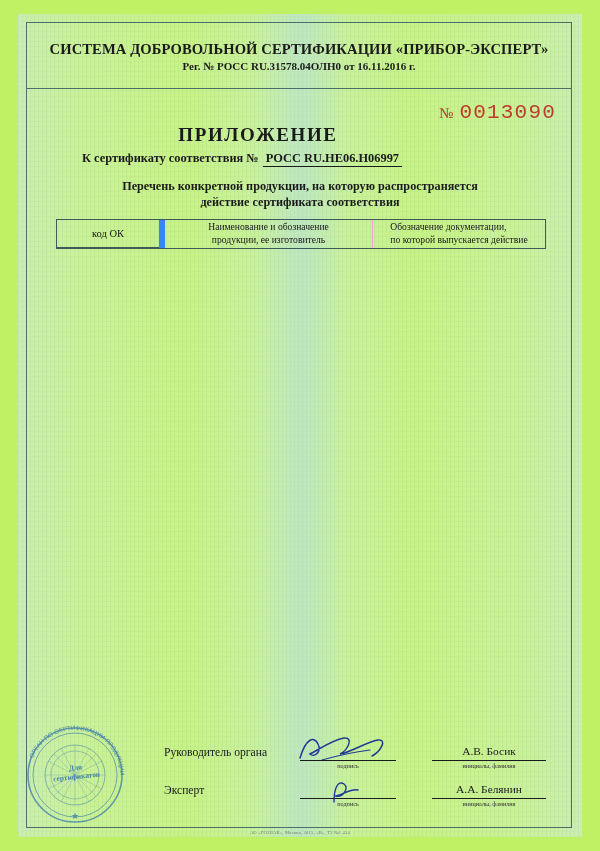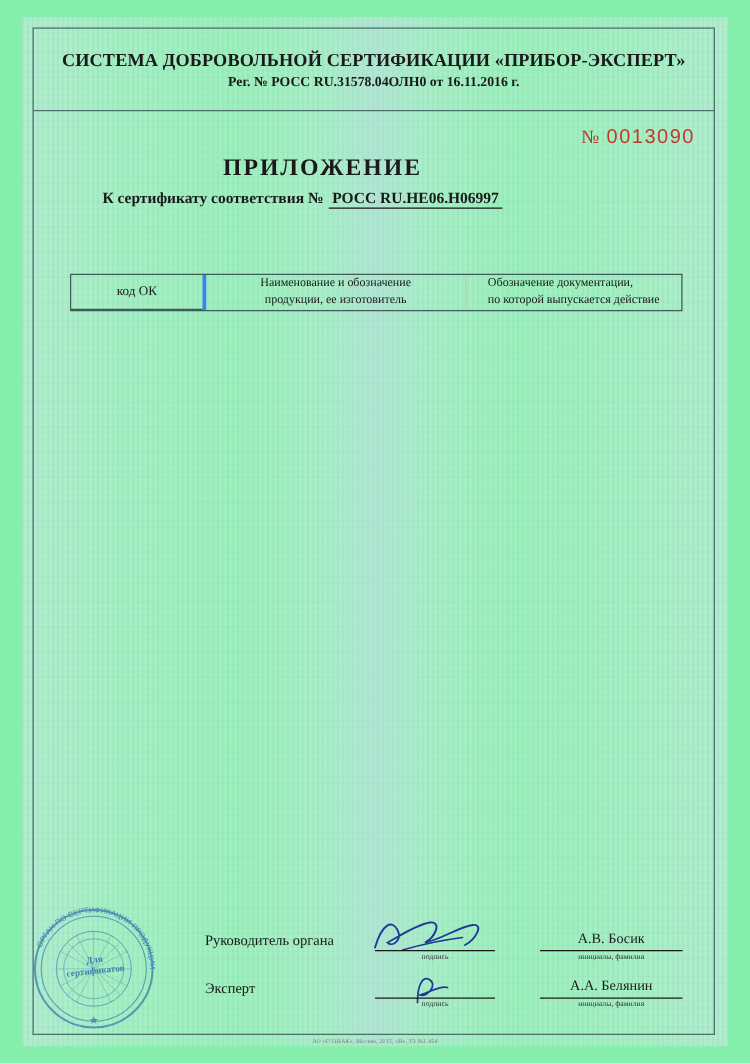--- a/index.html
+++ b/index.html
@@ -4,21 +4,21 @@
 <style>
   html, body {
     margin: 0;
     padding: 0;
     background: #ffffff;
   }
   .page {
     position: relative;
     width: 600px;
     height: 851px;
-    background: #86efac;
+    background: #bef264;
     overflow: hidden;
     font-family: "Liberation Serif", serif;
   }
   
   .bg-tint {
     position: absolute;
     left: 18px; top: 14px;
     width: 564px; height: 823px;
     background:
       linear-gradient(90deg,
@@ -89,24 +89,24 @@
     display: flex;
     align-items: baseline;
     gap: 6px;
   }
   .doc-number-sym {
     font-size: 15px;
     color: #b8332b;
     font-family: "Liberation Serif", serif;
   }
   .doc-number-val {
-    font-size: 16px;
+    font-size: 21px;
     color: #c0392b;
     letter-spacing: 1.2px;
-    font-family: Liberation Sans, sans-serif;
+    font-family: Liberation Mono, monospace;
   }
 
   .doc-heading {
     position: absolute;
     left: 0; top: 124px;
     width: 516px;
     text-align: center;
     font-size: 19px;
     font-weight: bold;
     letter-spacing: 1.6px;
@@ -144,21 +144,21 @@
   .table {
     position: absolute;
     left: 56px; top: 219px;
     width: 490px;
     border: 1px solid #3d5c59;
     box-sizing: border-box;
     display: flex;
   }
   .col-left {
     width: 108px;
-    border-right: 3px solid #3b82f6;
+    border-right: 6px solid #3b82f6;
     box-sizing: border-box;
   }
   .col-left .cell {
     height: 27px;
     display: flex;
     align-items: center;
     justify-content: center;
     font-size: 10.5px;
     color: #1a1a1a;
   }
@@ -313,20 +313,24 @@
     <span class="doc-number-sym">№</span>
     <span class="doc-number-val">0013090</span>
   </div>
 
   <div class="doc-heading">ПРИЛОЖЕНИЕ</div>
 
   <div class="cert-line">
     <span>К сертификату соответствия №</span><span class="cert-value">РОСС RU.НЕ06.Н06997</span>
   </div>
 
+  <div class="subtitle">
+    <div>Перечень конкретной продукции,  на которую распространяется</div>
+    <div>действие сертификата соответствия</div>
+  </div>
 
   <div class="table">
     <div class="col-left">
       <div class="cell top">код ОК</div>
     </div>
     <div class="col-mid">
       <div>
         <div>Наименование и обозначение</div>
         <div>продукции, ее изготовитель</div>
       </div>

